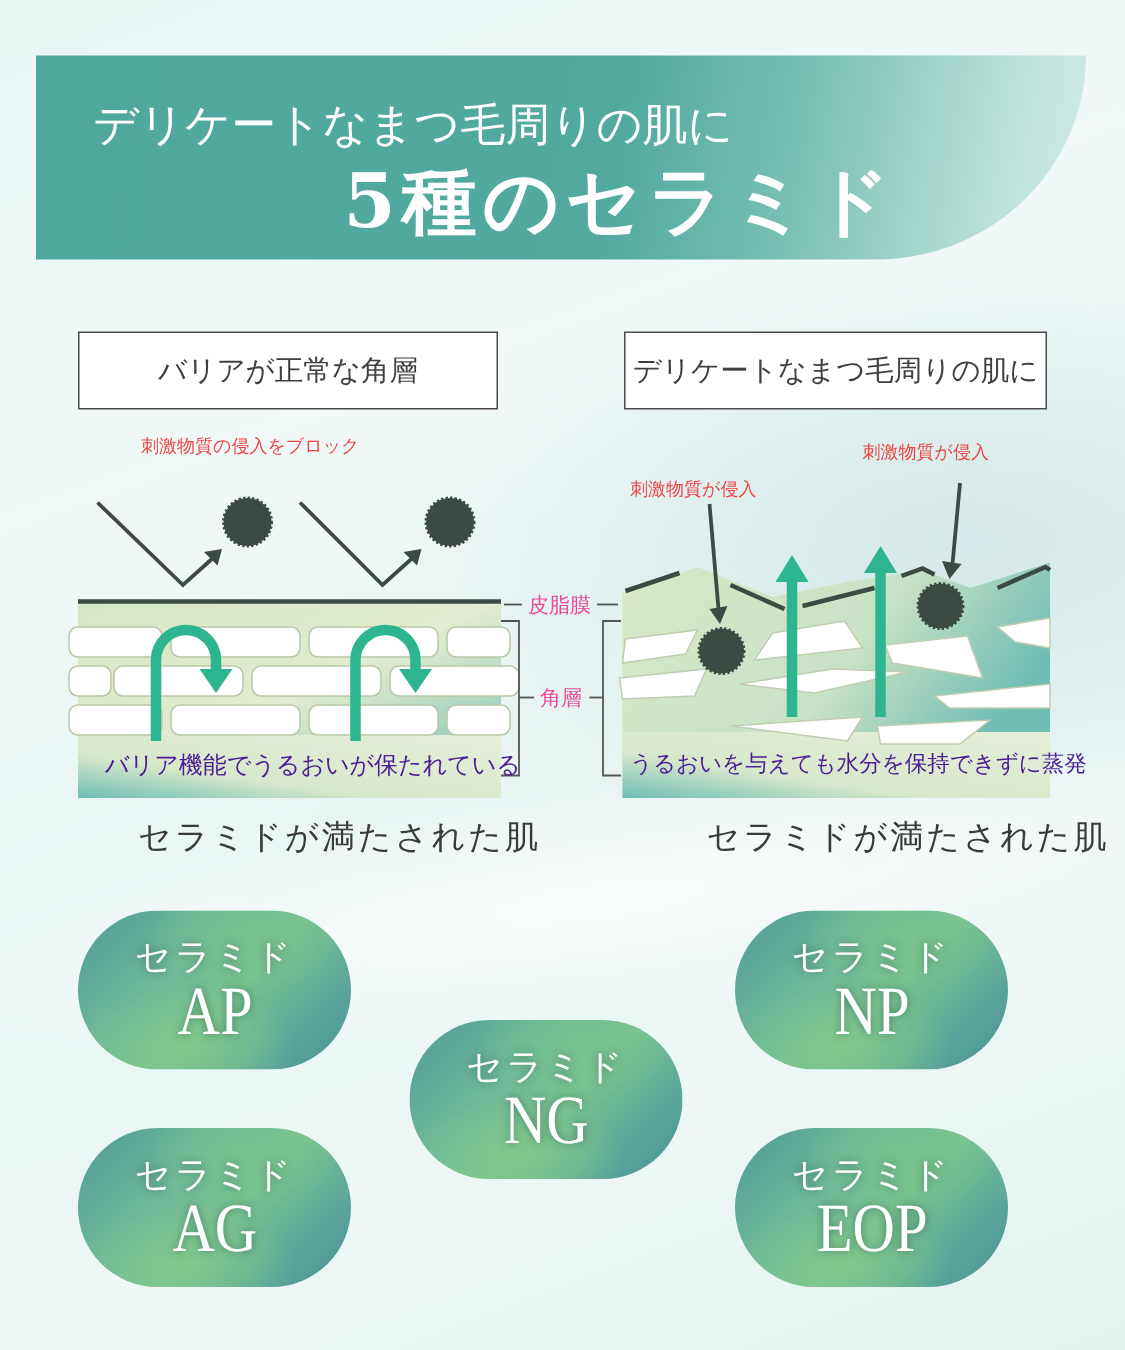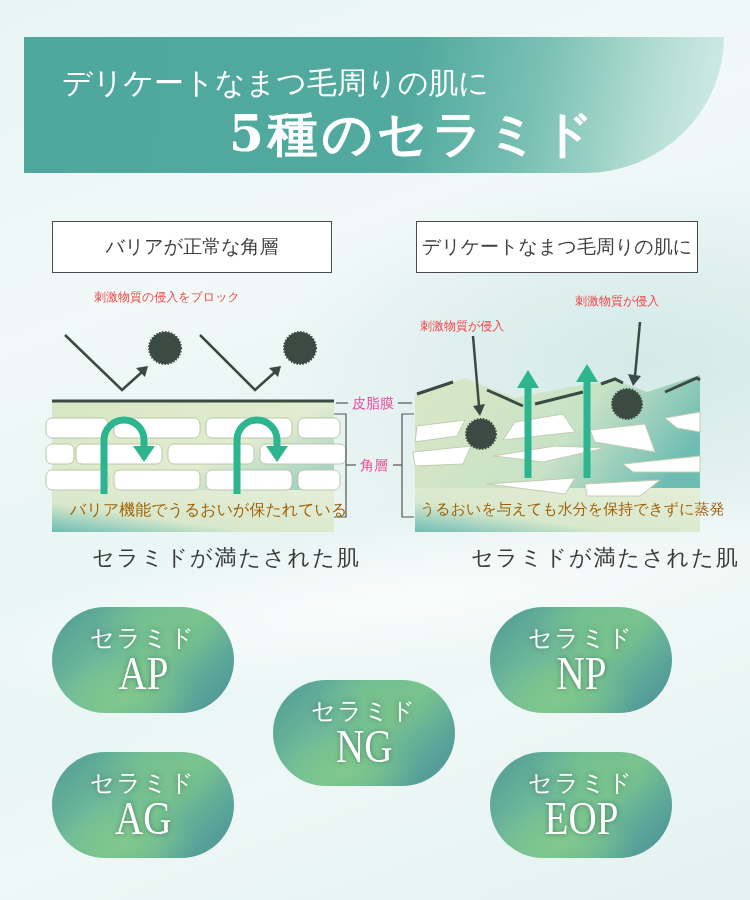--- a/index.html
+++ b/index.html
@@ -41,21 +41,21 @@
     position: absolute; height: 52px; border: 1.5px solid #4b4b4b; background: #ffffff;
     font-size: 19px; color: #3f3f3f; display: flex; align-items: center; justify-content: center;
   }
   .caption {
     position: absolute; font-size: 12px; color: #ef4444; white-space: nowrap;
   }
   .bottom-caption {
     position: absolute; font-size: 22px; color: #3a3a3a; letter-spacing: 2px; white-space: nowrap; margin-left: 34px;
   }
   .diagram-text {
-    position: absolute; font-size: 16px; color: #a16207; white-space: nowrap; z-index: 3;
+    position: absolute; font-size: 16px; color: #4c1d95; white-space: nowrap; z-index: 3;
   }
   .layer-label {
     position: absolute; font-size: 14px; color: #ec4899; background: transparent; white-space: nowrap;
   }
   svg { position: absolute; overflow: visible; }
   
   .pill {
     position: absolute; width: 182px; height: 106px; border-radius: 53px;
     background:
       radial-gradient(ellipse 90px 50px at 40% 85%, rgba(128,200,140,0.95), rgba(128,200,140,0) 80%),

